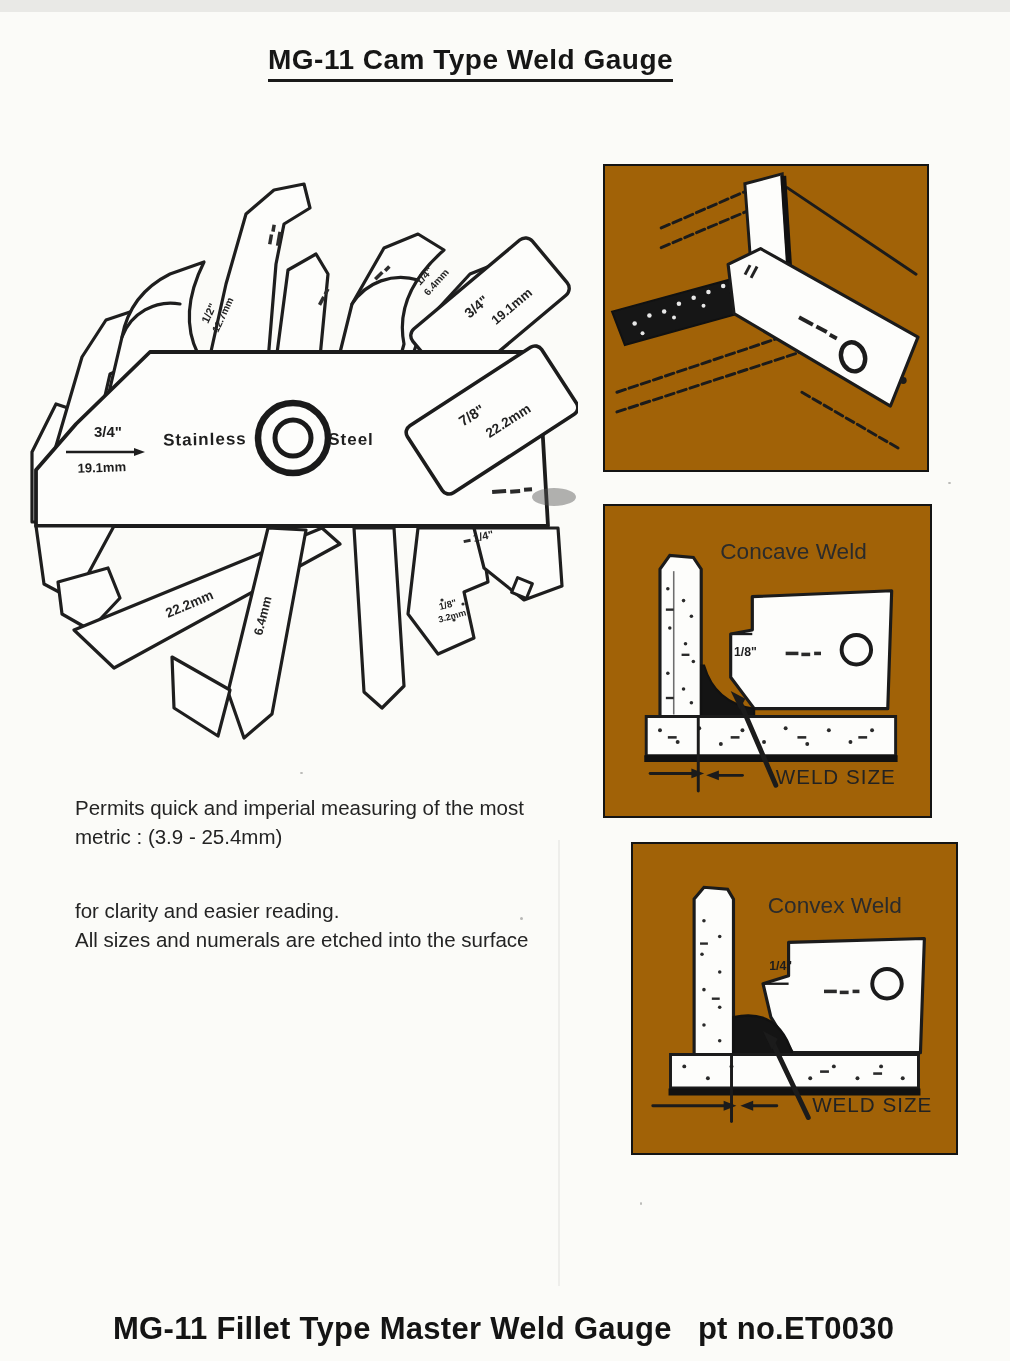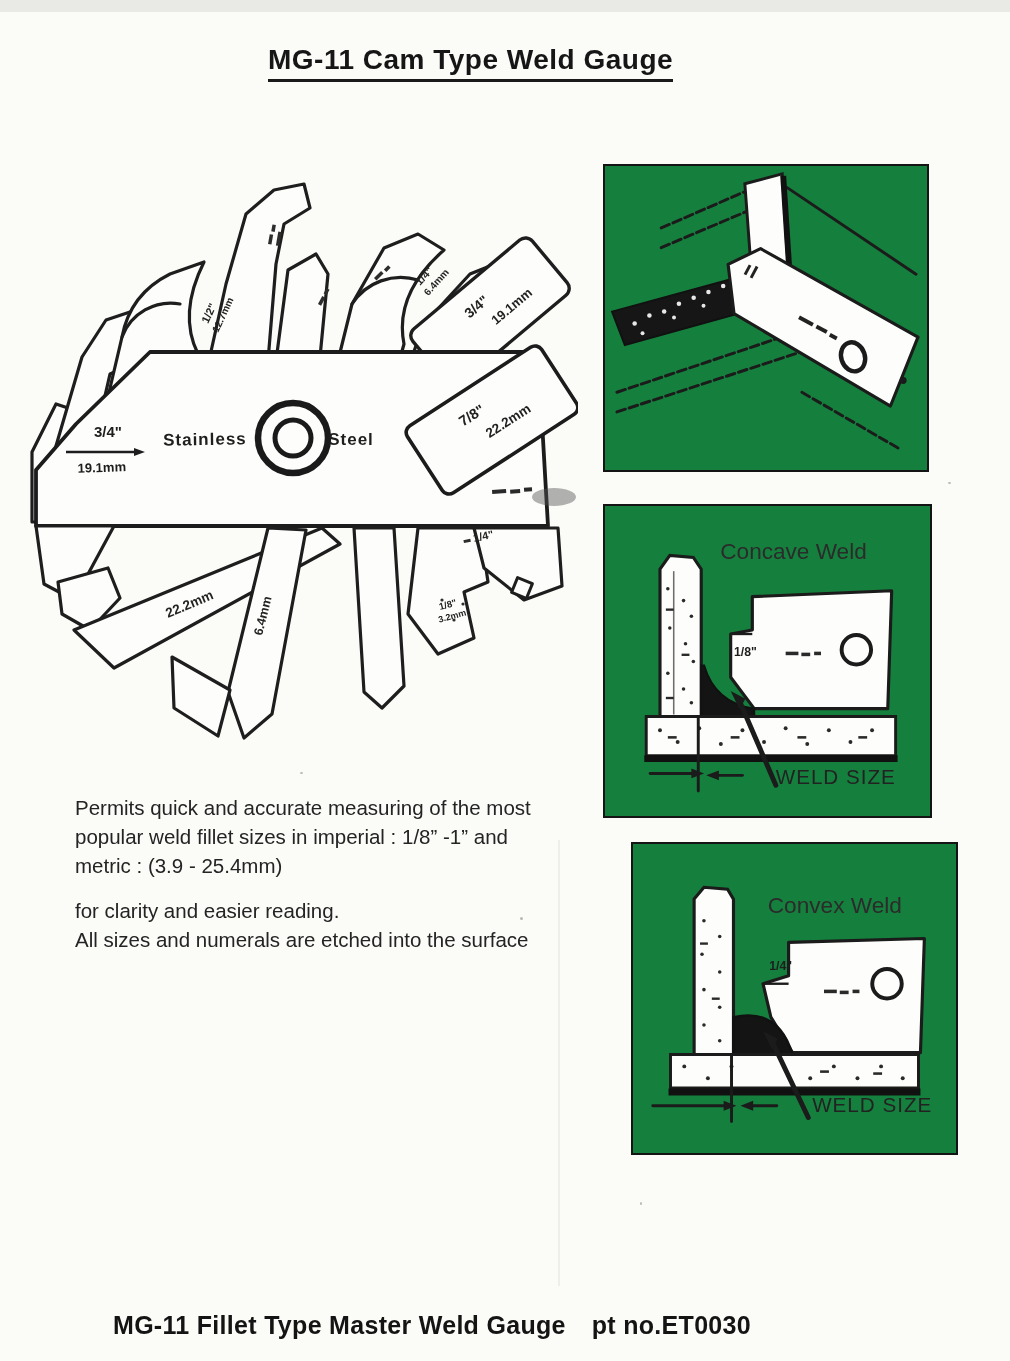--- a/index.html
+++ b/index.html
@@ -11,28 +11,28 @@
   .title{
     position:absolute;left:268px;top:32px;
     font-size:28px;font-weight:bold;letter-spacing:.5px;color:#161616;
     border-bottom:3px solid #1a1a1a;padding-bottom:3px;
   }
   .intro{position:absolute;left:75px;width:500px;font-size:20.5px;line-height:29px;color:#242424;}
   .intro-1{top:781px;}
   .intro-2{top:884px;}
   .panel{
     position:absolute;width:326px;height:308px;
-    border:2.5px solid #141414;background:#15803d;box-sizing:border-box;
+    border:2.5px solid #141414;background:#a16207;box-sizing:border-box;
   }
   .panel-1{left:603px;top:152px;}
   .panel-2{left:603px;top:492px;height:314px;width:329px;}
   .panel-3{left:631px;top:830px;height:313px;width:327px;}
   .footer{
     position:absolute;left:113px;top:1299px;
-    font-size:25px;font-weight:bold;color:#141414;letter-spacing:.3px;
+    font-size:31px;font-weight:bold;color:#141414;letter-spacing:.3px;
   }
   .footer span{margin-right:26px;}
   .fold-line{position:absolute;left:558px;top:828px;width:2px;height:446px;background:rgba(40,40,40,.06);}
   .speck{position:absolute;border-radius:50%;background:rgba(60,60,60,.35);}
   svg text{font-family:"Liberation Sans", sans-serif;}
   .gauge-svg{position:absolute;left:22px;top:140px;}
 </style>
 </head>
 <body>
 
@@ -314,22 +314,21 @@
         <line x1="146" y1="266" x2="122" y2="266" stroke-width="3"></line>
         <polygon points="122,261 109,266 122,271" fill="#1b1b1b" stroke="none"></polygon>
         <line x1="140" y1="198" x2="178" y2="278" stroke-width="5"></line>
         <polygon points="132,190 147,198 141,209" fill="#1b1b1b" stroke="none"></polygon>
       </g>
       <text x="243" y="272" text-anchor="middle" font-size="21" fill="#222" letter-spacing="1">WELD SIZE</text>
     </svg>
   </div>
 
   <div class="intro intro-1">
-    <div>Permits quick and accurate measuring of the most</div>
-    <div>popular weld fillet sizes in imperial : 1/8” -1” and</div>
+    <div>Permits quick and imperial measuring of the most</div>
     <div>metric : (3.9 - 25.4mm)</div>
   </div>
   <div class="intro intro-2">
     <div>for clarity and easier reading.</div>
     <div>All sizes and numerals are etched into the surface</div>
   </div>
 
   <div class="footer">
     <span>MG-11 Fillet Type Master Weld Gauge</span><span>pt no.ET0030</span>
   </div>

